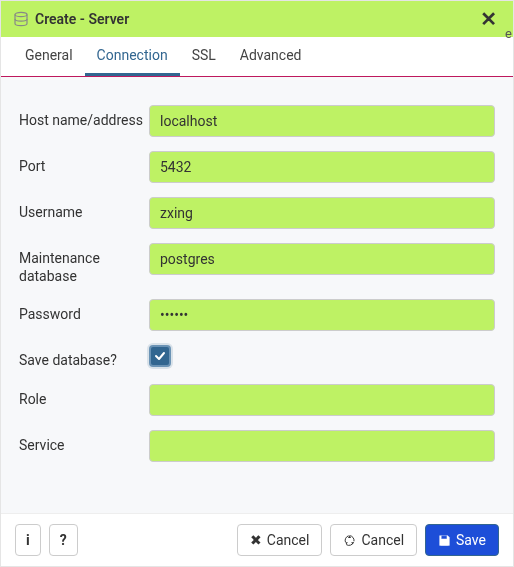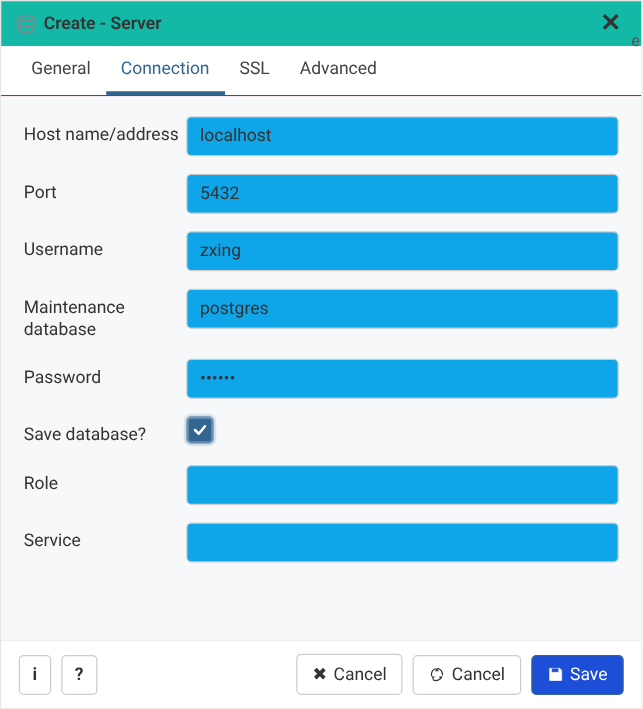--- a/index.html
+++ b/index.html
@@ -17,21 +17,21 @@
       height: 567px;
       background: #fff;
       display: flex;
       flex-direction: column;
       border: 1px solid rgba(0,0,0,0.1);
     }
     .dialog-header {
       display: flex;
       align-items: center;
       padding: 8px 12px;
-      background: #14b8a6;
+      background: #bef264;
     }
     .server-icon {
       width: 16px;
       height: 16px;
       margin-right: 6px;
       display: inline-flex;
       align-items: center;
       justify-content: center;
     }
     .server-icon svg { width: 16px; height: 16px; }
@@ -71,40 +71,41 @@
     .dialog-body {
       flex: 1;
       background: #f7f8fa;
       padding: 16px 18px;
       overflow-y: auto;
     }
     .form-row {
       display: flex;
       align-items: flex-start;
       margin-bottom: 14px;
+      margin-top: 12px;
     }
     .form-label {
       width: 130px;
       flex-shrink: 0;
       color: #333;
       font-size: 14px;
       padding-top: 6px;
       line-height: 1.3;
     }
     .form-control {
       flex: 1;
     }
     .text-input {
       width: 100%;
       padding: 7px 10px;
       border: 1px solid #ccc;
       border-radius: 4px;
       font-size: 14px;
       color: #333;
-      background: #0ea5e9;
+      background: #bef264;
       font-family: inherit;
     }
     .toggle {
       width: 22px;
       height: 22px;
       border-radius: 4px;
       background: #326690;
       border: 2px solid #6b93b5;
       display: inline-flex;
       align-items: center;

